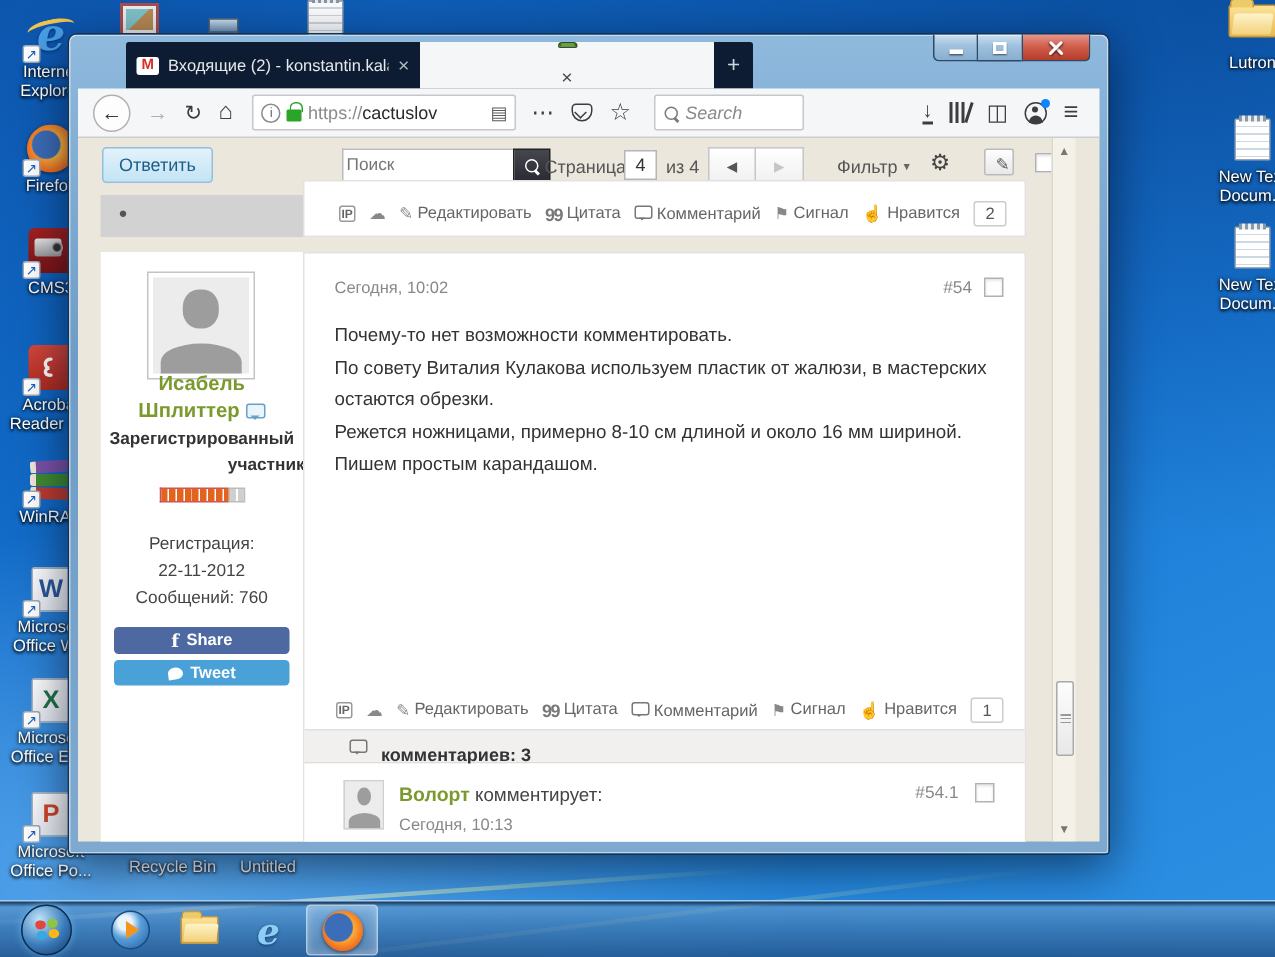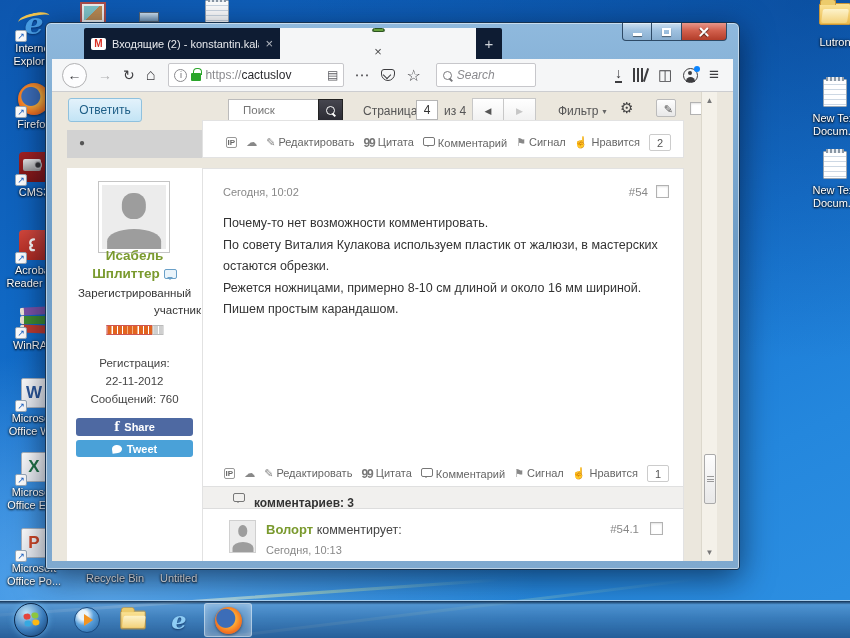--- a/index.html
+++ b/index.html
@@ -91,21 +91,21 @@
   .acct::after { content:""; position:absolute; bottom:0; left:1.6px; width:9px; height:5px; border-radius:5px 5px 0 0; background:#3d3d40; }
   .badge { position:absolute; right:-3px; top:-3px; width:6px; height:6px; background:#0a84ff; border-radius:50%; }
   .pocket { position:relative; width:14px; height:12px; border:1.6px solid #3d3d40; border-radius:3px 3px 7px 7px; }
   .pocket::before { content:""; position:absolute; top:2px; left:2px; width:5px; height:5px; border:1.6px solid #3d3d40; border-top:none; border-right:none; transform:rotate(-45deg); }
   .mr12 { margin-right:14px; }
 
   
   .page { position:absolute; left:6px; right:6px; top:69px; bottom:8px; background:#ebe7dd; overflow:hidden; }
   .btn-reply { position:absolute; left:16px; top:6px; width:74px; height:24px; background:linear-gradient(#e3f2fb,#c3e4f5); border:1px solid #8fc1de; border-radius:3px; font-size:12px; color:#1d5e86; cursor:pointer; font-family:"Liberation Sans",sans-serif; }
   .fsearch { position:absolute; left:176px; top:7px; display:flex; }
-  .fsearch input { width:90px; height:22px; border:1px solid #bbb; border-right:none; padding:0 14px; font-size:11.5px; color:#666; outline:none; font-family:"Liberation Sans",sans-serif; }
+  .fsearch input { width:114px; height:22px; border:1px solid #bbb; border-right:none; padding:0 2px; font-size:11.5px; color:#666; outline:none; font-family:"Liberation Sans",sans-serif; }
   .fsearchbtn { width:25px; height:22px; background:linear-gradient(#46464f,#2b2b33); border:1px solid #222; display:flex; align-items:center; justify-content:center; cursor:pointer; }
   .fsearchbtn .mag::before { border-color:#fff; } .fsearchbtn .mag::after { background:#fff; }
   .pglabel,.pgof,.filter { position:absolute; top:12px; font-size:12px; color:#555; }
   .pglabel { left:311px; } .pgof { left:392px; }
   .pginput { position:absolute; left:364px; top:8px; width:22px; height:20px; background:#fff; border:1px solid #b5b5b5; font-size:12px; color:#333; text-align:center; line-height:18px; }
   .pgbtns { position:absolute; left:420px; top:6px; display:flex; }
   .pgbtn { width:32px; height:25px; background:linear-gradient(#fff,#f0f0f0); border:1px solid #c8c8c8; display:flex; align-items:center; justify-content:center; font-size:9px; color:#555; cursor:pointer; }
   .pgbtn + .pgbtn { border-left:none; }
   .pgbtn.dim { color:#c6c6c6; }
   .filter { left:506px; cursor:pointer; }
@@ -132,21 +132,21 @@
   .post { position:absolute; left:15px; top:76px; width:617px; height:397px; overflow:hidden; }
   .sidebar { position:absolute; left:0; top:0; bottom:0; width:135px; background:#ffffff; text-align:center; }
   .avatar { position:absolute; left:31px; top:13px; width:72px; height:72px; background:#fff; border:1px solid #c4c4c4; padding:3px; }
   .sil { position:relative; width:100%; height:100%; background:#ececec; overflow:hidden; }
   .sil::before { content:""; position:absolute; top:13%; left:50%; transform:translateX(-50%); width:38%; height:40%; border-radius:45%; background:#9d9d9d; }
   .sil::after { content:""; position:absolute; bottom:-6%; left:50%; transform:translateX(-50%); width:84%; height:38%; border-radius:50% 50% 0 0; background:#9d9d9d; }
   .uname { position:absolute; width:100%; font-size:13.5px; font-weight:bold; color:#7a9a2e; }
   .n1 { top:80px; } .n2 { top:98px; }
   .nbub { display:inline-block; position:relative; width:13px; height:10px; border:1.4px solid #6aa0c8; border-radius:2px; background:#eaf4fb; vertical-align:-1px; margin-left:4px; }
   .nbub::after { content:""; position:absolute; left:2px; bottom:-5px; border:3px solid transparent; border-top-color:#6aa0c8; }
-  .urole { position:absolute; width:100%; font-size:11.5px; color:#333; }
+  .urole { position:absolute; width:100%; font-size:11.5px; color:#333;font-weight:bold; }
   .r1 { top:119px; } .r2 { top:136px;margin-left:43px; }
   .rating { position:absolute; left:50%; transform:translateX(-50%); top:157px; height:10px; display:flex; }
   .rating .rf { width:46px; background:repeating-linear-gradient(90deg,#e2641f 0 4px,#f4b183 4px 4.6px,#fff 4.6px 5.2px); border:1px solid #c55; border-right:none; }
   .rating .re { width:11px; background:repeating-linear-gradient(90deg,#cfcfcf 0 4px,#fff 4px 5.2px); border:1px solid #bbb; }
   .meta { position:absolute; width:100%; font-size:11.5px; color:#444; }
   .m1 { top:189px; } .m2 { top:207px; } .m3 { top:225px; }
   .share,.tweet { position:absolute; left:9px; width:117px; border:none; border-radius:3px; color:#fff; font-size:11px; font-weight:bold; cursor:pointer; display:flex; align-items:center; justify-content:center; gap:5px; font-family:"Liberation Sans",sans-serif; }
   .share { top:250px; height:18px; background:#4e69a2; }
   .tweet { top:272px; height:17px; background:#4aa1d8; }
   .fbf { font-family:"DejaVu Serif",serif; font-size:12px; font-weight:bold; }

